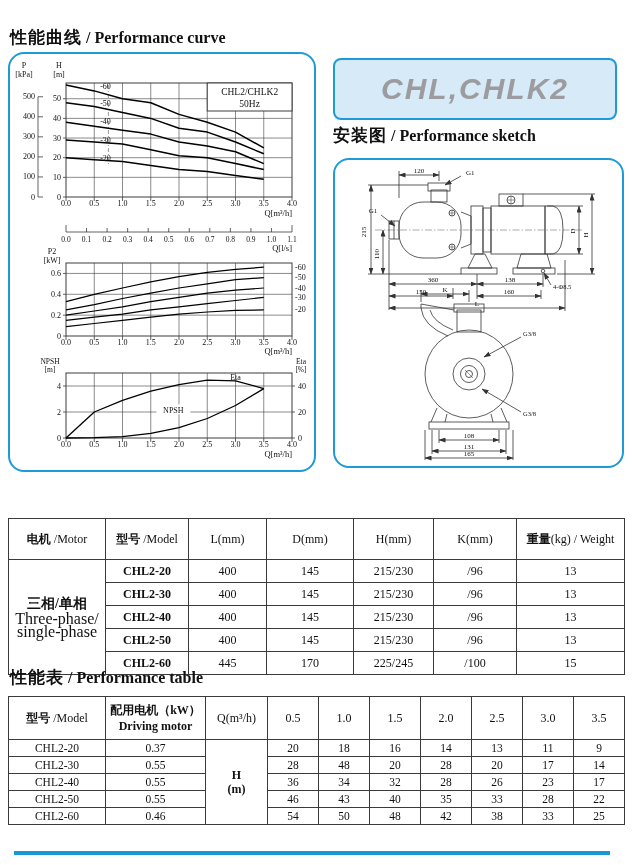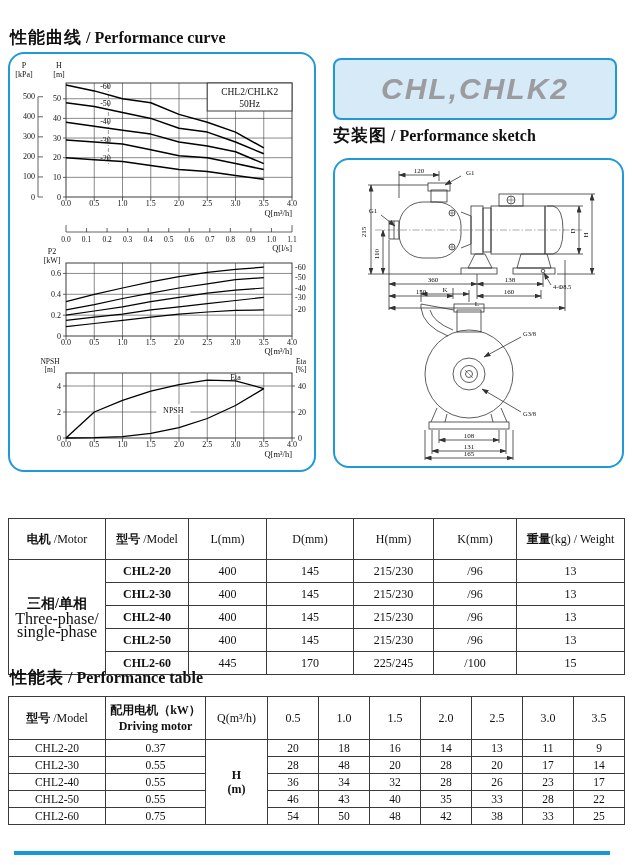--- a/index.html
+++ b/index.html
@@ -539,21 +539,21 @@
           <td>46</td>
           <td>43</td>
           <td>40</td>
           <td>35</td>
           <td>33</td>
           <td>28</td>
           <td>22</td>
         </tr>
         <tr>
           <td>CHL2-60</td>
-          <td>0.75</td>
+          <td>0.46</td>
           <td>54</td>
           <td>50</td>
           <td>48</td>
           <td>42</td>
           <td>38</td>
           <td>33</td>
           <td>25</td>
         </tr>
       </tbody>
   </table>

